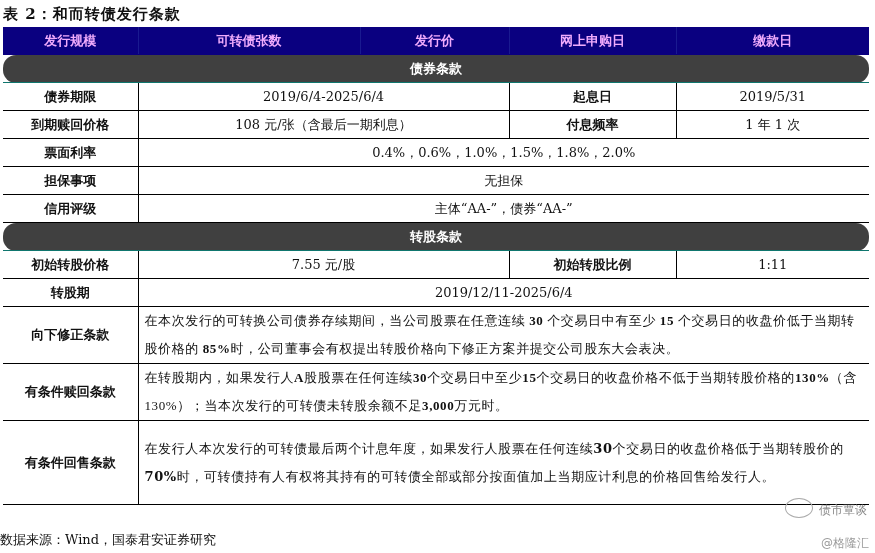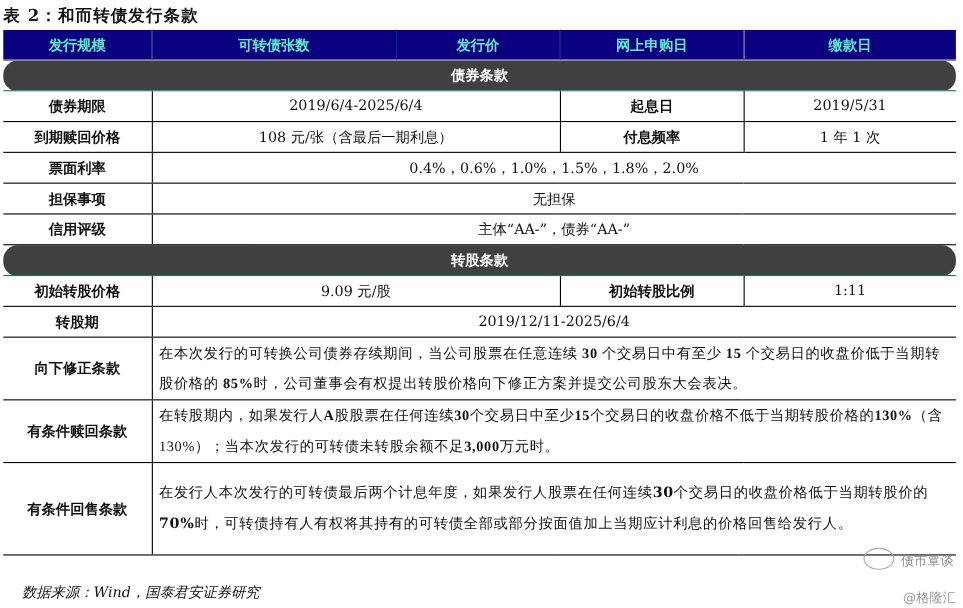--- a/index.html
+++ b/index.html
@@ -5,33 +5,33 @@
     html, body { margin: 0; padding: 0; background: #ffffff; }
     body { width: 875px; height: 553px; position: relative; overflow: hidden;
            font-family: "DejaVu Serif", "Liberation Serif", serif; color: #111; }
     .title { position: absolute; left: 3px; top: 2px; height: 24px; line-height: 24px;
              font-size: 15px; font-weight: bold; letter-spacing: 1px; }
     table.terms { position: absolute; left: 3px; top: 27px; width: 866px;
                   border-collapse: collapse; table-layout: fixed; font-size: 13px; }
     table.terms td { padding: 0 6px; text-align: center; vertical-align: middle;
                      border-bottom: 1px solid #000; overflow: hidden; white-space: nowrap; }
     table.terms td + td { border-left: 1px solid #000; }
-    tr.h td { background: #0a0080; color: #5eead4; font-weight: bold; height: 27px;
+    tr.h td { background: #0a0080; color: #f0abfc; font-weight: bold; height: 27px;
               border-bottom: 1px solid #0a0080; }
     tr.h td + td { border-left: 1px solid #1a1a90; }
     tr.sec td { background: #404040; color: #fff; font-weight: bold; height: 27px;
                 border-bottom: 1px solid #0f766e; border-radius: 13px; }
     tr.r td { height: 27px; }
     td.lbl { font-weight: bold; }
     td.para { text-align: left !important; white-space: normal !important;
               line-height: 28px; padding: 0 6px; letter-spacing: 0.6px; font-size: 13px; }
     tr.r2 td { height: 55px; font-family: Liberation Serif, serif; }
     tr.r3 td { height: 83px; }
     b.num { font-weight: bold; }
-    .source { position: absolute; left: 20px; top: 531px; font-size: 13px; line-height: 18px; font-style: italic; }
+    .source { position: absolute; left: 0; top: 531px; font-size: 13px; line-height: 18px; }
     .wm { position: absolute; right: 8px; top: 500px; color: #8a8a8a; font-size: 12px;
           font-family: "DejaVu Sans", sans-serif; }
     .wm .ic { display: inline-block; width: 26px; height: 18px; border: 1px solid #aaa;
               border-radius: 50%; vertical-align: middle; margin-right: 6px; position: relative; top: -2px; }
     .wm2 { position: absolute; right: 6px; top: 535px; color: #9a9a9a; font-size: 12px;
            font-family: "DejaVu Sans", sans-serif; text-align: center; }
   </style>
 </head>
 <body>
 
@@ -81,21 +81,21 @@
   <tr class="r">
     <td class="lbl">信用评级</td>
     <td colspan="4">主体“AA-”，债券“AA-”</td>
   </tr>
 
   <tr class="sec">
     <td colspan="5">转股条款</td>
   </tr>
   <tr class="r">
     <td class="lbl">初始转股价格</td>
-    <td colspan="2">9.09 元/股</td>
+    <td colspan="2">7.55 元/股</td>
     <td class="lbl">初始转股比例</td>
     <td>1:11</td>
   </tr>
   <tr class="r">
     <td class="lbl">转股期</td>
     <td colspan="4">2019/12/11-2025/6/4</td>
   </tr>
   <tr class="r2">
     <td class="lbl">向下修正条款</td>
     <td colspan="4" class="para"><span>在本次发行的可转换公司债券存续期间，当公司股票在任意连续 </span><b class="num">30</b><span> 个交易日中有至少 </span><b class="num">15</b><span> 个交易日的收盘价低于当期转股价格的 </span><b class="num">85%</b><span>时，公司董事会有权提出转股价格向下修正方案并提交公司股东大会表决。</span></td>

